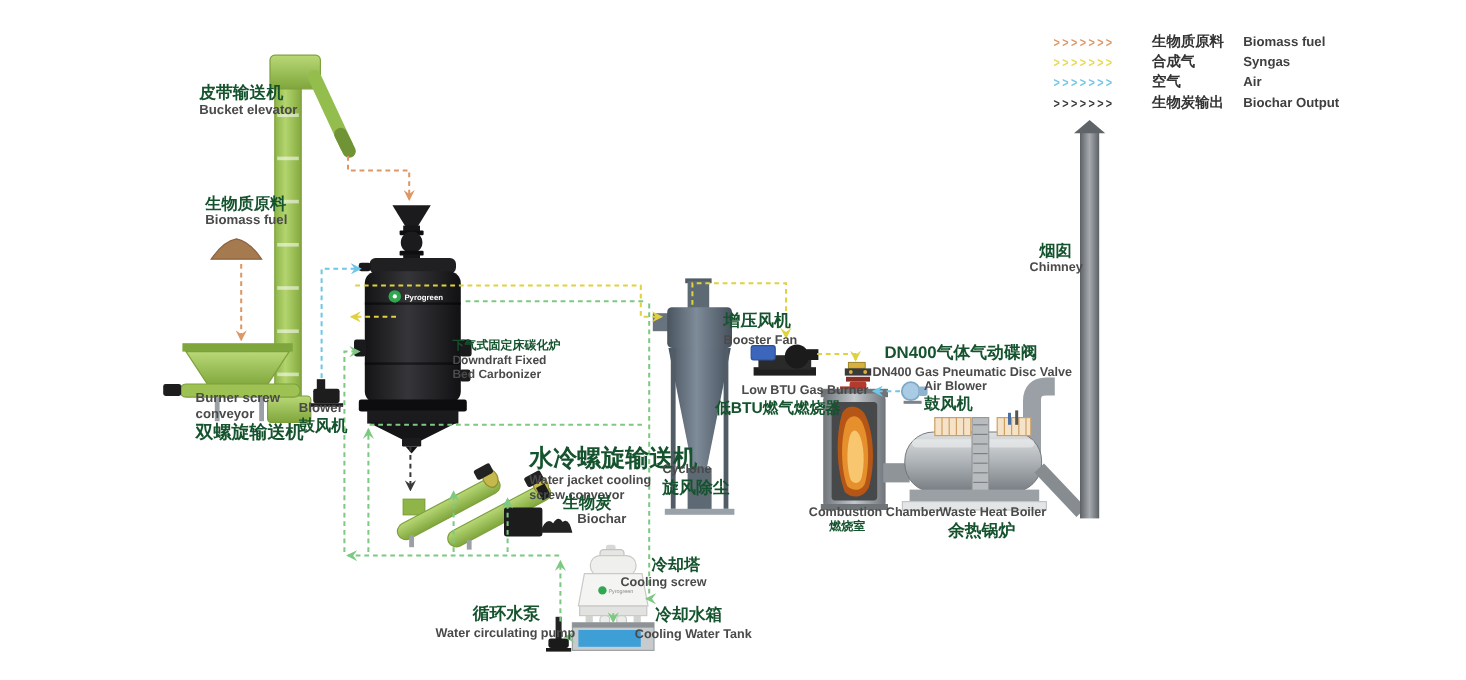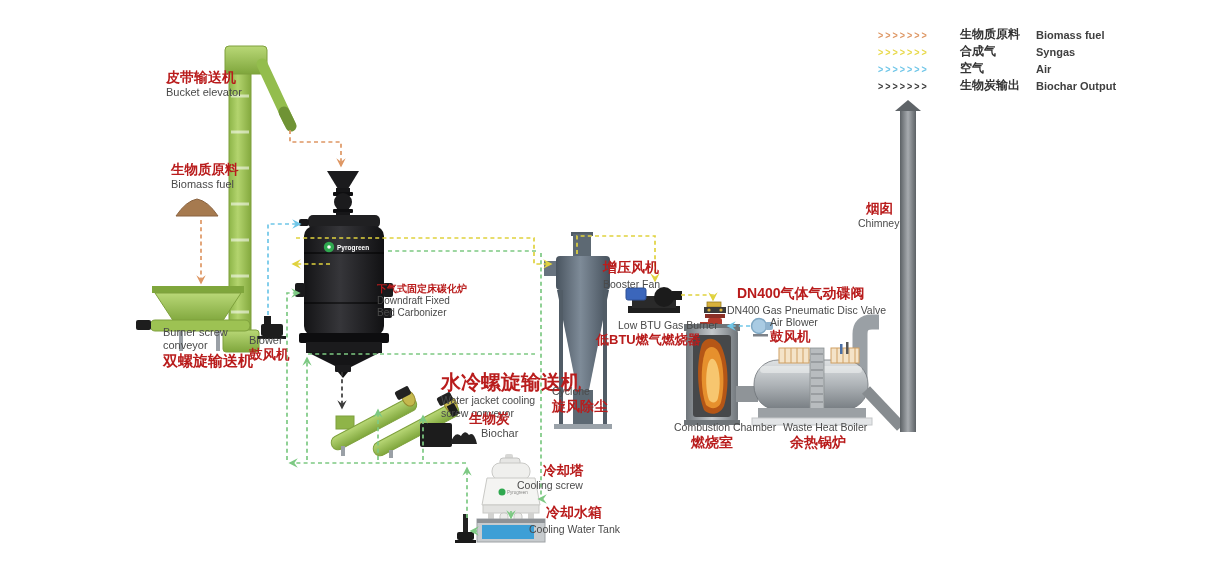--- a/index.html
+++ b/index.html
@@ -1,21 +1,21 @@
 <!DOCTYPE html>
 <html><head>
 <meta charset="utf-8">
 <style>
   html,body{margin:0;padding:0;background:#fff;}
   #stage{position:relative;width:1222px;height:567px;background:#fff;overflow:hidden;
          font-family:"Liberation Sans","DejaVu Sans",sans-serif;}
   svg{position:absolute;left:0;top:0;}
   .lbl{position:absolute;line-height:1.2;}
-  .cn{font-size:13.5px;font-weight:600;color:#b91c1c;white-space:pre-line;}
-  .en{font-size:10.5px;font-weight:400;color:#4a4a4a;white-space:pre-line;}
+  .cn{font-size:13.5px;font-weight:600;color:#14532d;white-space:pre-line;}
+  .en{font-size:10.5px;font-weight:700;color:#4a4a4a;white-space:pre-line;}
   .legend{position:absolute;left:878px;top:28px;display:flex;flex-direction:column;gap:4px;}
   .lg-row{display:flex;align-items:center;height:13px;}
   .lg-arrows{width:82px;font-size:9px;font-weight:700;letter-spacing:2px;transform:scaleY(1.25);}
   .lg-cn{width:76px;font-size:12px;font-weight:600;color:#333;}
   .lg-en{font-size:11px;font-weight:600;color:#3f3f3f;}
 </style>
 </head>
 <body>
 
 <div id="stage">
@@ -386,21 +386,21 @@
   <div class="en" style="margin-left:-10px;margin-top:2px">DN400 Gas Pneumatic Disc Valve</div>
 </div>
 
 <div class="lbl" style="left:770px;top:316px">
   <div class="en">Air Blower</div>
   <div class="cn">鼓风机</div>
 </div>
 
 <div class="lbl" style="left:674px;top:421px">
   <div class="en">Combustion Chamber</div>
-  <div class="cn" style="font-size:14px;margin-left:17px">燃烧室</div>
+  <div class="cn" style="font-size:10px;margin-left:17px">燃烧室</div>
 </div>
 
 <div class="lbl" style="left:783px;top:421px">
   <div class="en">Waste Heat Boiler</div>
   <div class="cn" style="font-size:14px;margin-left:7px">余热锅炉</div>
 </div>
 
 <div class="lbl" style="left:866px;top:201px">
   <div class="cn">烟囱</div>
   <div class="en" style="margin-left:-8px">Chimney</div>
@@ -409,14 +409,18 @@
 <div class="lbl" style="left:543px;top:463px">
   <div class="cn">冷却塔</div>
   <div class="en" style="margin-left:-26px">Cooling screw</div>
 </div>
 
 <div class="lbl" style="left:546px;top:504px">
   <div class="cn" style="font-size:14px">冷却水箱</div>
   <div class="en" style="margin-left:-17px;margin-top:2px">Cooling Water Tank</div>
 </div>
 
+<div class="lbl" style="left:363px;top:503px">
+  <div class="cn" style="font-size:14px;margin-left:31px">循环水泵</div>
+  <div class="en" style="margin-top:2px">Water circulating pump</div>
+</div>
 
 </div>
 
 </body></html>

